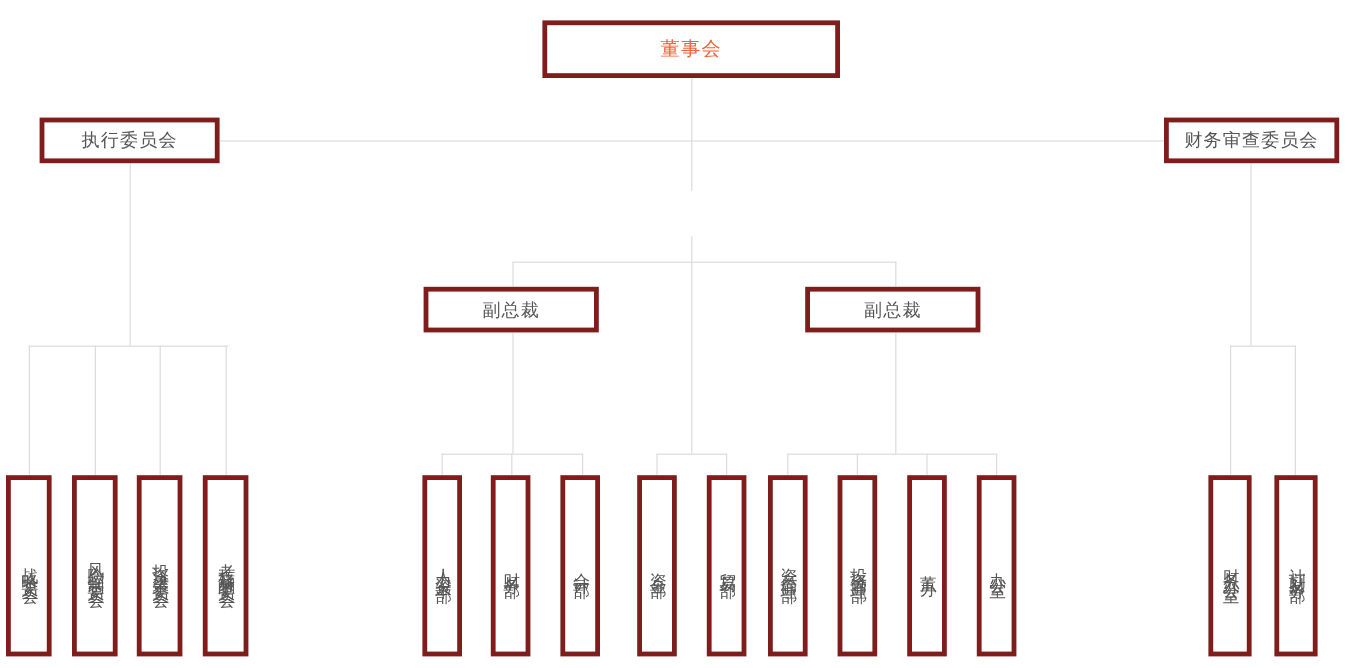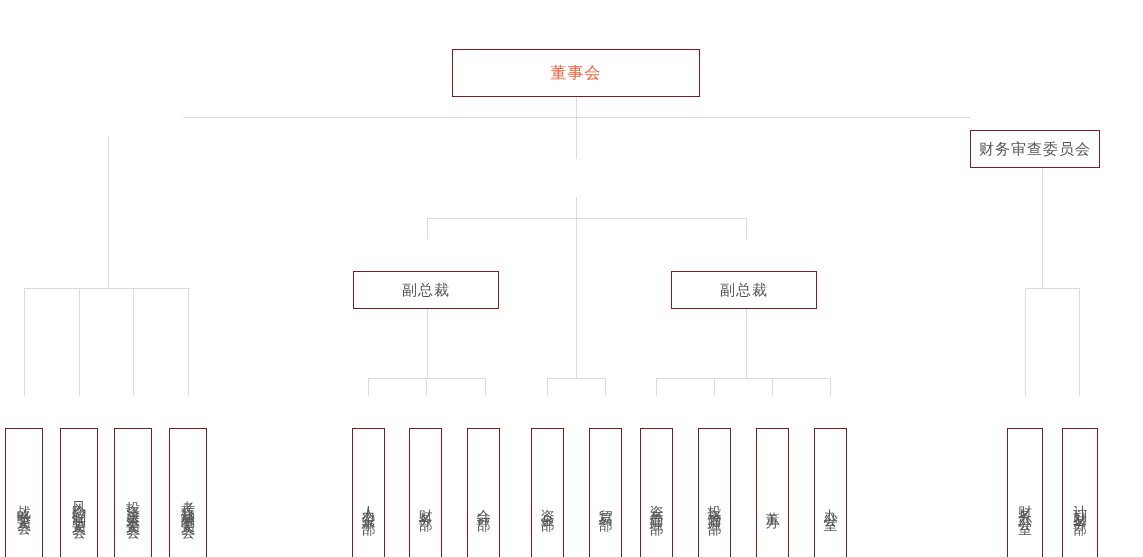--- a/index.html
+++ b/index.html
@@ -23,30 +23,29 @@
     position: absolute;
     background: #dcdcdc;
   }
   .conn.h { height: 1px; }
   .conn.v { width: 1px; }
 
   
   .node {
     position: absolute;
     box-sizing: border-box;
-    border: 1px solid #7f1d1d;
+    border: 4px solid #7f1d1d;
     background: #ffffff;
     color: #555555;
     display: flex;
     align-items: center;
     justify-content: center;
     font-size: 15px;
     letter-spacing: 1px;
     line-height: 1.35;
-    margin-top: 32px;
   }
   .node.root {
     color: #f1623a;
     font-size: 16px;
   }
   .node.vert {
     writing-mode: vertical-rl;
     text-orientation: upright;
     font-size: 14px;
     letter-spacing: 4px;
@@ -92,22 +91,23 @@
 
   <div class="conn v" style="left:746px; top:277px; height:101px;"></div>
   <div class="conn h" style="left:656px; top:378px; width:175px;"></div>
   <div class="conn v" style="left:656px; top:378px; height:18px;"></div>
   <div class="conn v" style="left:714px; top:378px; height:18px;"></div>
   <div class="conn v" style="left:772px; top:378px; height:18px;"></div>
   <div class="conn v" style="left:830px; top:378px; height:18px;"></div>
 
   <div class="node root" style="left:452px; top:17px; width:248px; height:48px;">董事会</div>
 
+  <div class="node" style="left:33px; top:98px; width:150px; height:38px;">执行委员会</div>
 
-  <div class="node" style="left:970px; top:98px; width:130px; height:38px;">财务审查委员会</div>
+  <div class="node" style="left:970px; top:98px; width:146px; height:38px;">财务审查委员会</div>
 
 
   <div class="node" style="left:353px; top:239px; width:146px; height:38px;">副总裁</div>
 
   <div class="node" style="left:671px; top:239px; width:146px; height:38px;">副总裁</div>
 
   <div class="node vert" style="left:5px; top:396px; width:38px; height:151px;">战略委员会</div>
   <div class="node vert" style="left:60px; top:396px; width:38px; height:151px;">风险控制委员会</div>
   <div class="node vert" style="left:114px; top:396px; width:38px; height:151px;">投资决策委员会</div>
   <div class="node vert" style="left:169px; top:396px; width:38px; height:151px;">考核薪酬委员会</div>

